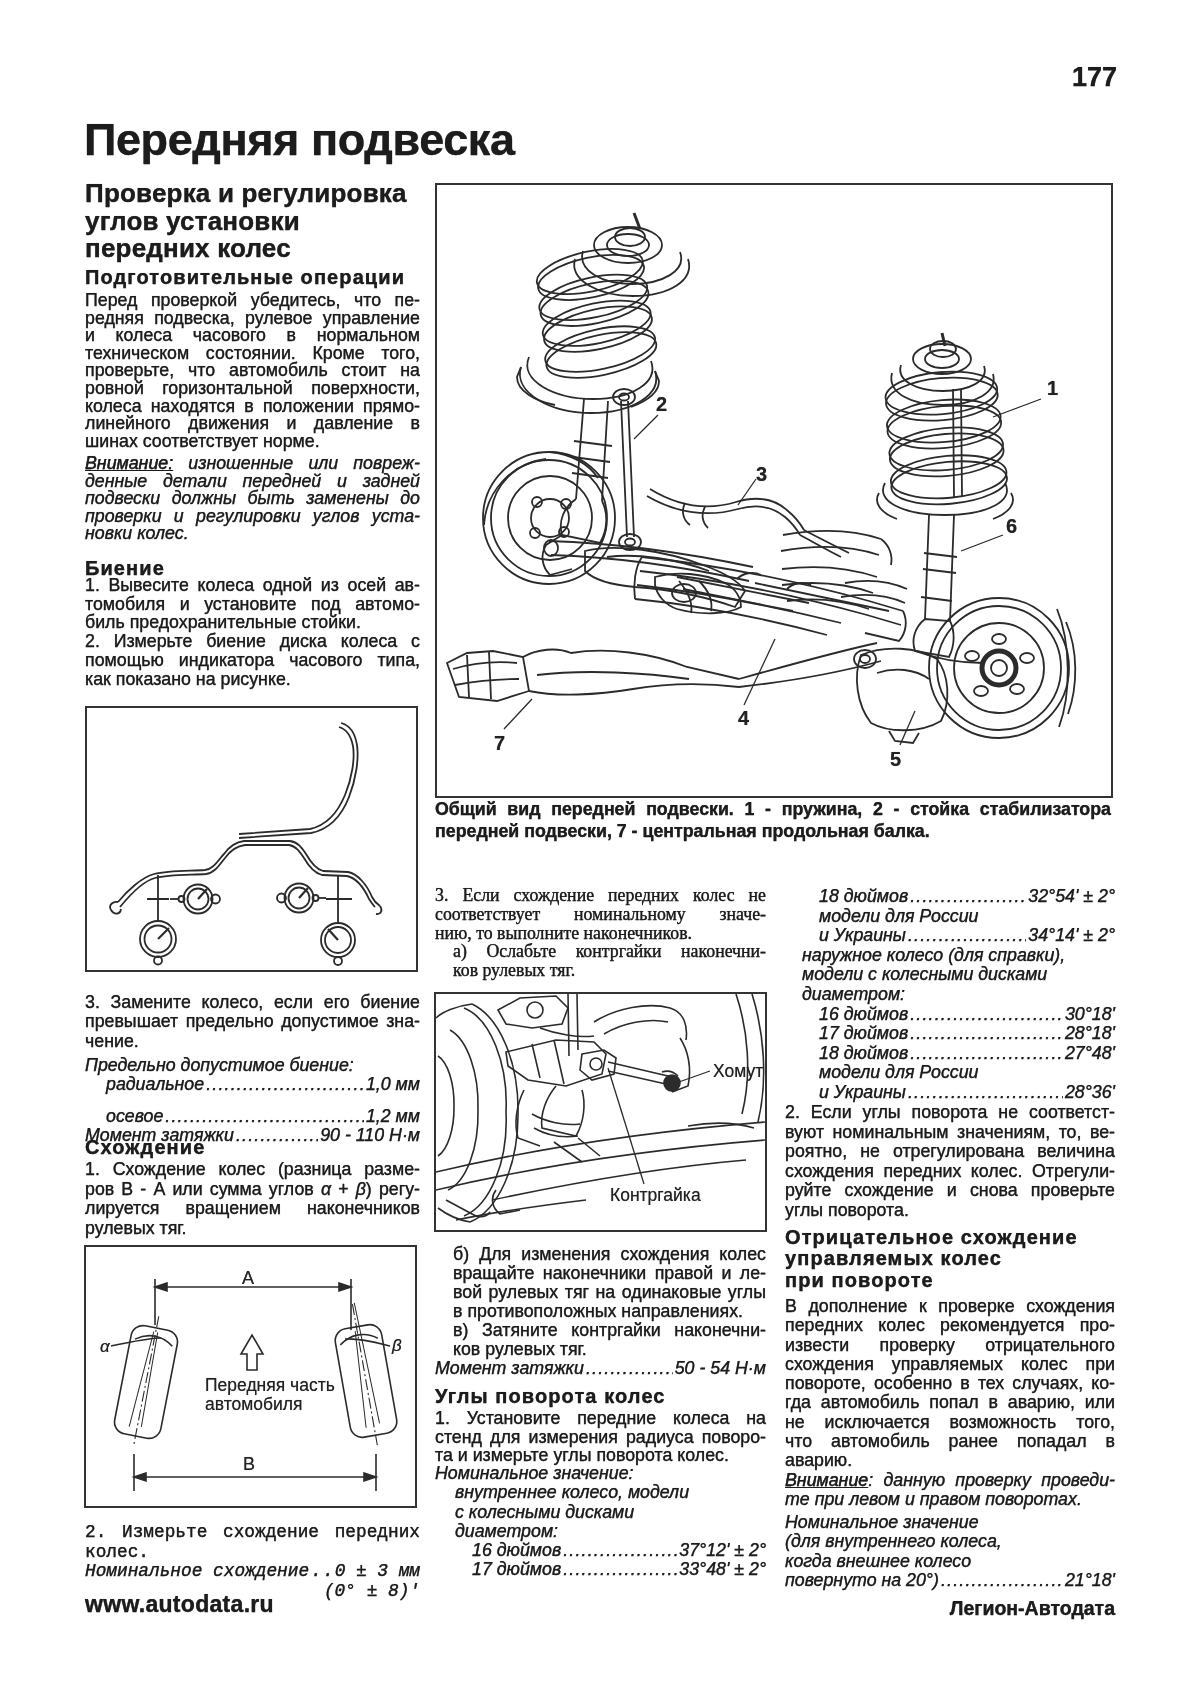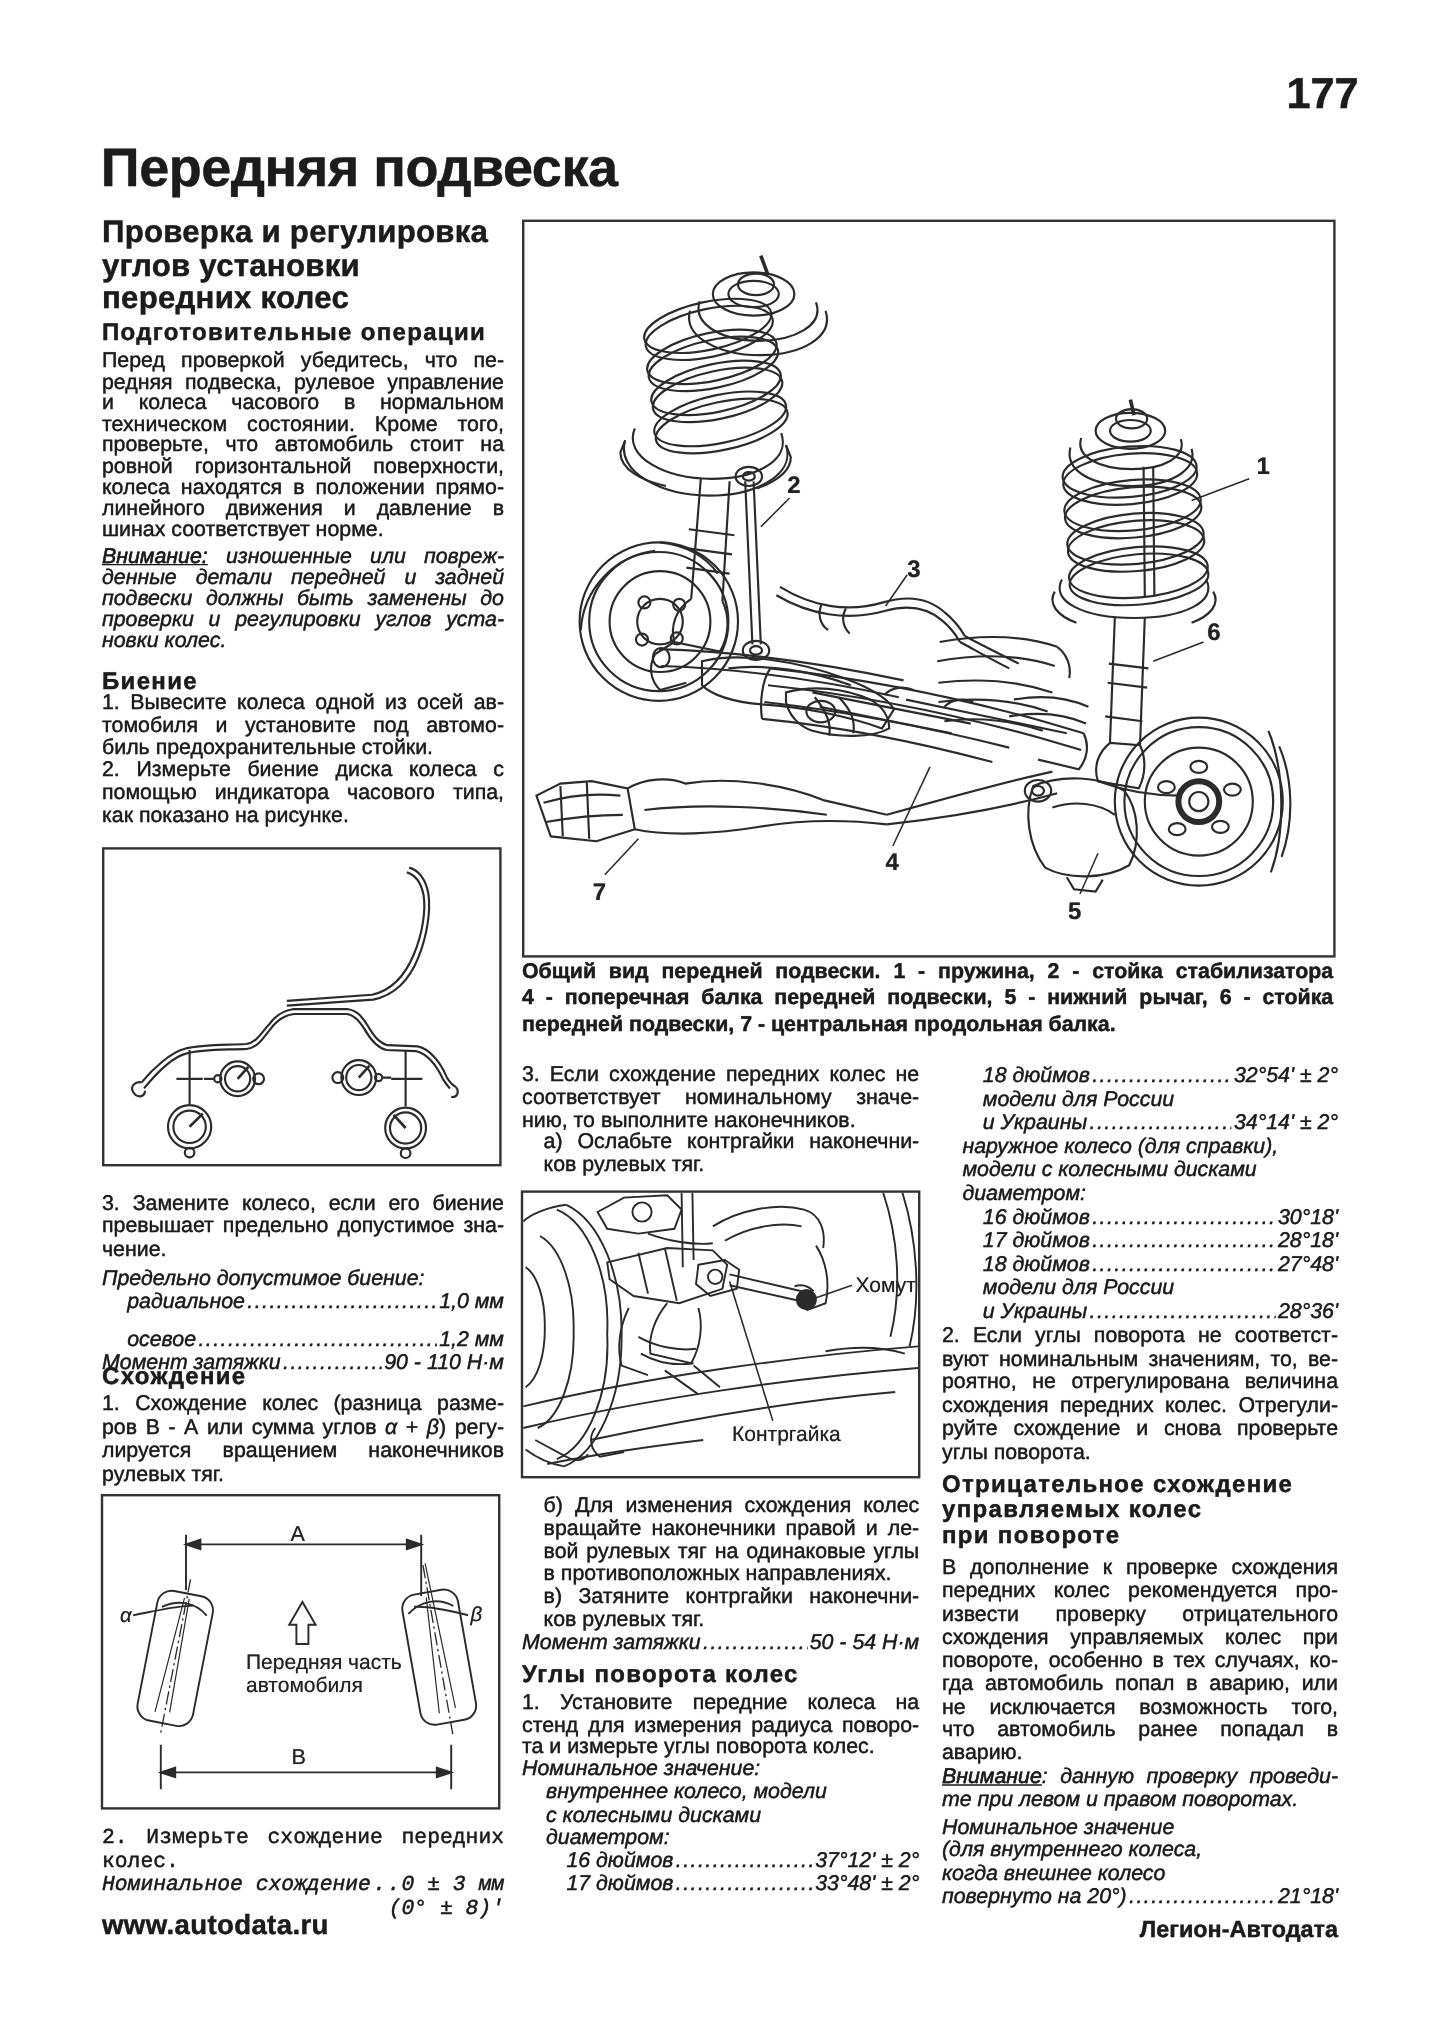--- a/index.html
+++ b/index.html
@@ -13,21 +13,21 @@
 .spec .dots{flex:1;overflow:hidden;white-space:nowrap;margin:0 2px;}
 .spec .dots::after{content:"...........................................................................................";letter-spacing:1.2px;}
 .spec .val{white-space:nowrap;}
 .h3{position:absolute;font-size:20px;font-weight:bold;letter-spacing:1.1px;line-height:20px;white-space:nowrap;}
 .box{position:absolute;border:2px solid #333;background:#fff;}
 svg{display:block;}
 svg text{font-family:"Liberation Sans",sans-serif;fill:#222;}
 </style></head>
 <body>
 
-<div style="position:absolute;left:1072px;top:64px;font-size:36px;font-weight:bold;line-height:27px;">177</div>
+<div style="position:absolute;left:1072px;top:64px;font-size:27px;font-weight:bold;line-height:27px;">177</div>
 
 <div style="position:absolute;left:84px;top:117px;font-size:45px;font-weight:bold;letter-spacing:-0.4px;line-height:45px;">Передняя подвеска</div>
 
 <div class="blk" style="left:85px;top:180px;font-size:26px;font-weight:bold;letter-spacing:0.2px;line-height:27.7px;">Проверка и регулировка<br>углов установки<br>передних колес</div>
 
 <div class="h3" style="left:85px;top:267px;">Подготовительные операции</div>
 
 <div class="blk" style="left:85px;top:292px;line-height:17.6px;">
   <div class="ln">Перед проверкой убедитесь, что пе-</div>
   <div class="ln">редняя подвеска, рулевое управление</div>
@@ -315,25 +315,24 @@
       <text x="301" y="540">4</text>
       <text x="453" y="581">5</text>
       <text x="569" y="348">6</text>
       <text x="57" y="565">7</text>
     </g>
   </svg>
 </div>
 
 <div class="blk" style="left:435px;top:798px;width:676px;font-size:18.5px;font-weight:bold;line-height:22.2px;">
   <div class="ln" style="letter-spacing:0;">Общий вид передней подвески. 1 - пружина, 2 - стойка стабилизатора</div>
-  <div class="ln" style="letter-spacing:0;">4 - поперечная балка передней подвески, 5 - нижний рычаг, 6 - стойка</div>
   <div class="ln fin" style="letter-spacing:0;">передней подвески, 7 - центральная продольная балка.</div>
 </div>
 
-<div class="blk" style="left:435px;top:886px;width:331px;line-height:18.8px;">
+<div class="blk" style="left:435px;top:886px;width:331px;line-height:18.8px;font-family:Liberation Serif, serif;">
   <div class="ln">3. Если схождение передних колес не</div>
   <div class="ln">соответствует номинальному значе-</div>
   <div class="ln fin">нию, то выполните наконечников.</div>
   <div style="padding-left:18px;">
     <div class="ln">а) Ослабьте контргайки наконечни-</div>
     <div class="ln fin">ков рулевых тяг.</div>
   </div>
 </div>
 
 <div class="box" style="left:434px;top:992px;width:329px;height:236px;">

